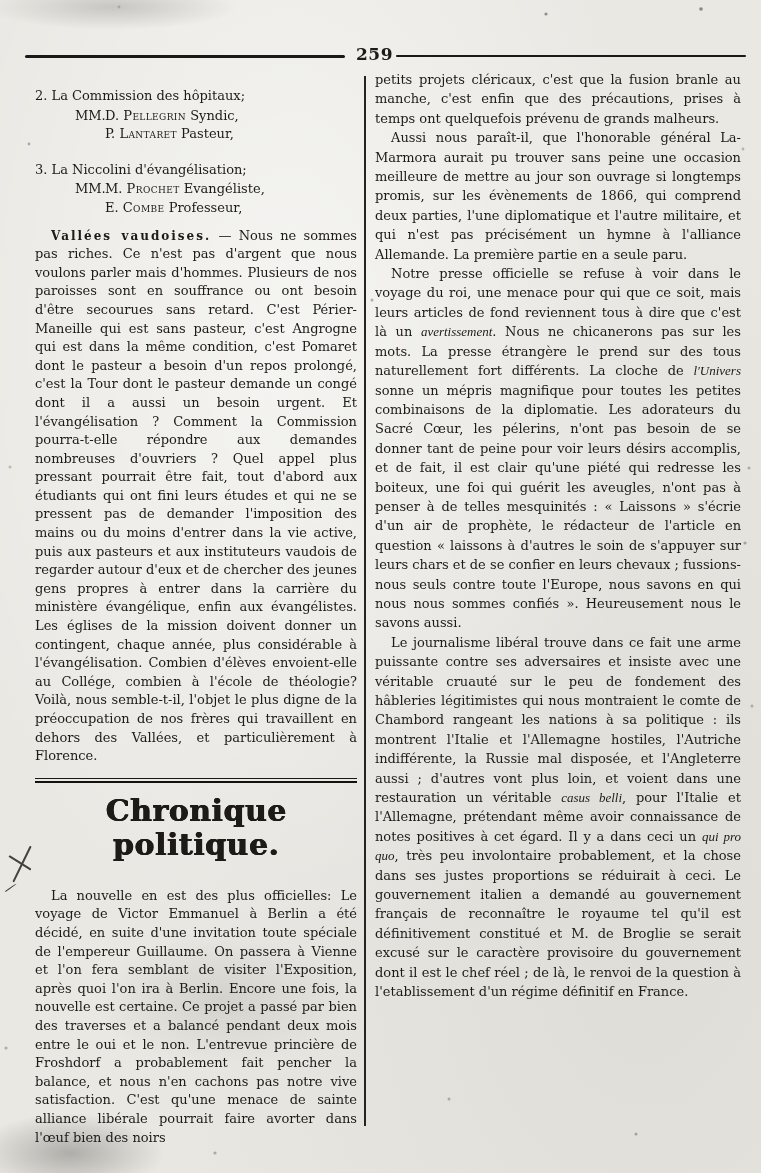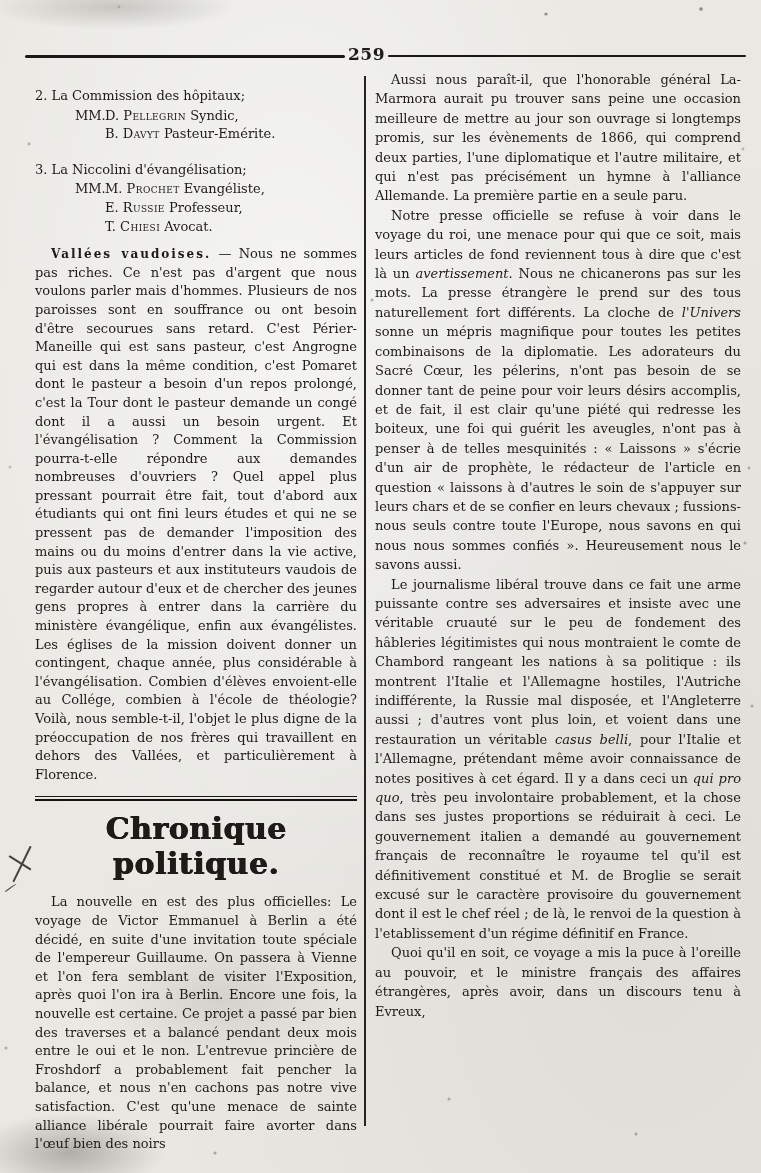--- a/index.html
+++ b/index.html
@@ -36,41 +36,41 @@
       214px 1152px 0 .6px rgba(80,78,74,.4),
       448px 1098px 0 .5px rgba(90,88,84,.4),
       9px 466px 0 .5px rgba(100,98,94,.35),
       5px 1047px 0 .6px rgba(90,88,84,.4);
   }
   
   .header { position:absolute; top:42px; left:25px; width:721px; height:20px;
     display:flex; align-items:flex-end; }
   .rule-left  { width:320px; height:3px; background:#1b1916; margin-bottom:4px; border-radius:2px; }
   .rule-right { flex:1; height:2px; background:#1b1916; margin-bottom:5px; border-radius:2px; }
-  .page-num { font-weight:bold; font-size:17px; line-height:15px; padding:0 3px; letter-spacing:.5px; }
+  .page-num { font-weight:bold; font-size:17px; line-height:15px; padding:0 3px; letter-spacing:.5px;margin-left:8px; }
   
   .col-divider { position:absolute; left:364px; top:76px; width:1.6px; height:1050px; background:#262420; }
   
   .col { position:absolute; top:70px; font-size:13px; text-align:justify; }
   .col-left  { left:35px;  width:322px; line-height:18.6px; }
   .col-right { left:375px; width:366px; line-height:19.4px; }
   .comm-title { margin:17px 0 1px 0; }
   .members { margin-left:40px; }
   .member-row { display:flex; }
   .mm { width:30px; flex-shrink:0; }
   .sc { font-variant:small-caps; letter-spacing:.4px; }
   .para { margin:0; }
   .indent { text-indent:16px; }
   .vallees { margin-top:9px; text-indent:16px; }
   .lead { font-weight:bold; letter-spacing:2px; font-size:12px; }
   .double-rule { margin-top:12px; height:5px; border-top:1.2px solid #1b1916; border-bottom:2.6px solid #14120f; }
   .chronique-heading { font-size:30px; font-weight:bold; text-align:center;
-    margin:11px 0 12px 0; letter-spacing:.5px; line-height:1.15;
+    margin:11px 0 24px 0; letter-spacing:.5px; line-height:1.15;
     text-shadow:.8px 0 0 #1d1a17, 0 .4px 0 #1d1a17; }
-  .it { font-style:italic; }
+  .it { font-style:italic;font-family:Liberation Serif, serif; }
   
   .x-mark { position:absolute; left:6px; top:845px; width:36px; height:52px; }
   .x-mark i { position:absolute; display:block; background:#45413c; border-radius:2px; }
   .x-mark .s1 { width:1.8px; height:40px; left:15px; top:-1px; transform:rotate(26deg); }
   .x-mark .s2 { width:1.6px; height:26px; left:13px; top:5px; transform:rotate(-58deg); }
   .x-mark .s3 { width:1.4px; height:14px; left:4px; top:36px; transform:rotate(55deg); border-radius:50%; }
 </style>
 </head>
 <body>
 
@@ -97,51 +97,47 @@
 
   <section>
     <div class="comm-title"><span>2.</span> <span>La Commission des hôpitaux;</span></div>
     <div class="members">
       <div class="member-row">
           <span class="mm">MM.</span>
           <span><span>D.</span> <span class="sc">Pellegrin</span> <span>Syndic,</span></span>
         </div>
       <div class="member-row">
           <span class="mm"></span>
-          <span><span>B.</span> <span class="sc">Davyt</span> <span>Pasteur-Emérite.</span></span>
+          <span><span>P.</span> <span class="sc">Lantaret</span> <span>Pasteur,</span></span>
         </div>
     </div>
   </section>
 
   <section>
     <div class="comm-title"><span>3.</span> <span>La Niccolini d'évangélisation;</span></div>
     <div class="members">
       <div class="member-row">
           <span class="mm">MM.</span>
           <span><span>M.</span> <span class="sc">Prochet</span> <span>Evangéliste,</span></span>
         </div>
       <div class="member-row">
           <span class="mm"></span>
-          <span><span>E.</span> <span class="sc">Russie</span> <span>Professeur,</span></span>
-        </div>
-      <div class="member-row">
-          <span class="mm"></span>
-          <span><span>T.</span> <span class="sc">Chiesi</span> <span>Avocat.</span></span>
+          <span><span>E.</span> <span class="sc">Combe</span> <span>Professeur,</span></span>
         </div>
     </div>
   </section>
 
   <p class="para vallees"><span class="lead">Vallées vaudoises.</span><span> — </span><span>Nous ne sommes pas riches. Ce n'est pas d'argent que nous voulons parler mais d'hommes. Plusieurs de nos paroisses sont en souffrance ou ont besoin d'être secourues sans retard. C'est Périer-Maneille qui est sans pasteur, c'est Angrogne qui est dans la même condition, c'est Pomaret dont le pasteur a besoin d'un repos prolongé, c'est la Tour dont le pasteur demande un congé dont il a aussi un besoin urgent. Et l'évangélisation ? Comment la Commission pourra-t-elle répondre aux demandes nombreuses d'ouvriers ? Quel appel plus pressant pourrait être fait, tout d'abord aux étudiants qui ont fini leurs études et qui ne se pressent pas de demander l'imposition des mains ou du moins d'entrer dans la vie active, puis aux pasteurs et aux instituteurs vaudois de regarder autour d'eux et de chercher des jeunes gens propres à entrer dans la carrière du ministère évangélique, enfin aux évangélistes. Les églises de la mission doivent donner un contingent, chaque année, plus considérable à l'évangélisation. Combien d'élèves envoient-elle au Collége, combien à l'école de théologie? Voilà, nous semble-t-il, l'objet le plus digne de la préoccupation de nos frères qui travaillent en dehors des Vallées, et particulièrement à Florence.</span></p>
 
   <div class="double-rule"></div>
 
   <h1 class="chronique-heading">Chronique politique.</h1>
 
   <p class="para indent">La nouvelle en est des plus officielles: Le voyage de Victor Emmanuel à Berlin a été décidé, en suite d'une invitation toute spéciale de l'empereur Guillaume. On passera à Vienne et l'on fera semblant de visiter l'Exposition, après quoi l'on ira à Berlin. Encore une fois, la nouvelle est certaine. Ce projet a passé par bien des traverses et a balancé pendant deux mois entre le oui et le non. L'entrevue princière de Froshdorf a probablement fait pencher la balance, et nous n'en cachons pas notre vive satisfaction. C'est qu'une menace de sainte alliance libérale pourrait faire avorter dans l'œuf bien des noirs</p>
 
 </div>
 
 <div class="col col-right">
+  <p class="para">petits projets cléricaux, c'est que la fusion branle au manche, c'est enfin que des précautions, prises à temps ont quelquefois prévenu de grands malheurs.</p>
   <p class="para indent">Aussi nous paraît-il, que l'honorable général La-Marmora aurait pu trouver sans peine une occasion meilleure de mettre au jour son ouvrage si longtemps promis, sur les évènements de 1866, qui comprend deux parties, l'une diplomatique et l'autre militaire, et qui n'est pas précisément un hymne à l'alliance Allemande. La première partie en a seule paru.</p>
   <p class="para indent"><span>Notre presse officielle se refuse à voir dans le voyage du roi, une menace pour qui que ce soit, mais leurs articles de fond reviennent tous à dire que c'est là un </span><span class="it">avertissement</span><span>. Nous ne chicanerons pas sur les mots. La presse étrangère le prend sur des tous naturellement fort différents. La cloche de </span><span class="it">l'Univers</span><span> sonne un mépris magnifique pour toutes les petites combinaisons de la diplomatie. Les adorateurs du Sacré Cœur, les pélerins, n'ont pas besoin de se donner tant de peine pour voir leurs désirs accomplis, et de fait, il est clair qu'une piété qui redresse les boiteux, une foi qui guérit les aveugles, n'ont pas à penser à de telles mesquinités : « Laissons » s'écrie d'un air de prophète, le rédacteur de l'article en question « laissons à d'autres le soin de s'appuyer sur leurs chars et de se confier en leurs chevaux ; fussions-nous seuls contre toute l'Europe, nous savons en qui nous nous sommes confiés ». Heureusement nous le savons aussi.</span></p>
   <p class="para indent"><span>Le journalisme libéral trouve dans ce fait une arme puissante contre ses adversaires et insiste avec une véritable cruauté sur le peu de fondement des hâbleries légitimistes qui nous montraient le comte de Chambord rangeant les nations à sa politique : ils montrent l'Italie et l'Allemagne hostiles, l'Autriche indifférente, la Russie mal disposée, et l'Angleterre aussi ; d'autres vont plus loin, et voient dans une restauration un véritable </span><span class="it">casus belli</span><span>, pour l'Italie et l'Allemagne, prétendant même avoir connaissance de notes positives à cet égard. Il y a dans ceci un </span><span class="it">qui pro quo</span><span>, très peu involontaire probablement, et la chose dans ses justes proportions se réduirait à ceci. Le gouvernement italien a demandé au gouvernement français de reconnaître le royaume tel qu'il est définitivement constitué et M. de Broglie se serait excusé sur le caractère provisoire du gouvernement dont il est le chef réel ; de là, le renvoi de la question à l'etablissement d'un régime définitif en France.</span></p>
-  <p class="para indent">Quoi qu'il en soit, ce voyage a mis la puce à l'oreille au pouvoir, et le ministre français des affaires étrangères, après avoir, dans un discours tenu à Evreux,</p>
 </div>
 
 </body></html>

